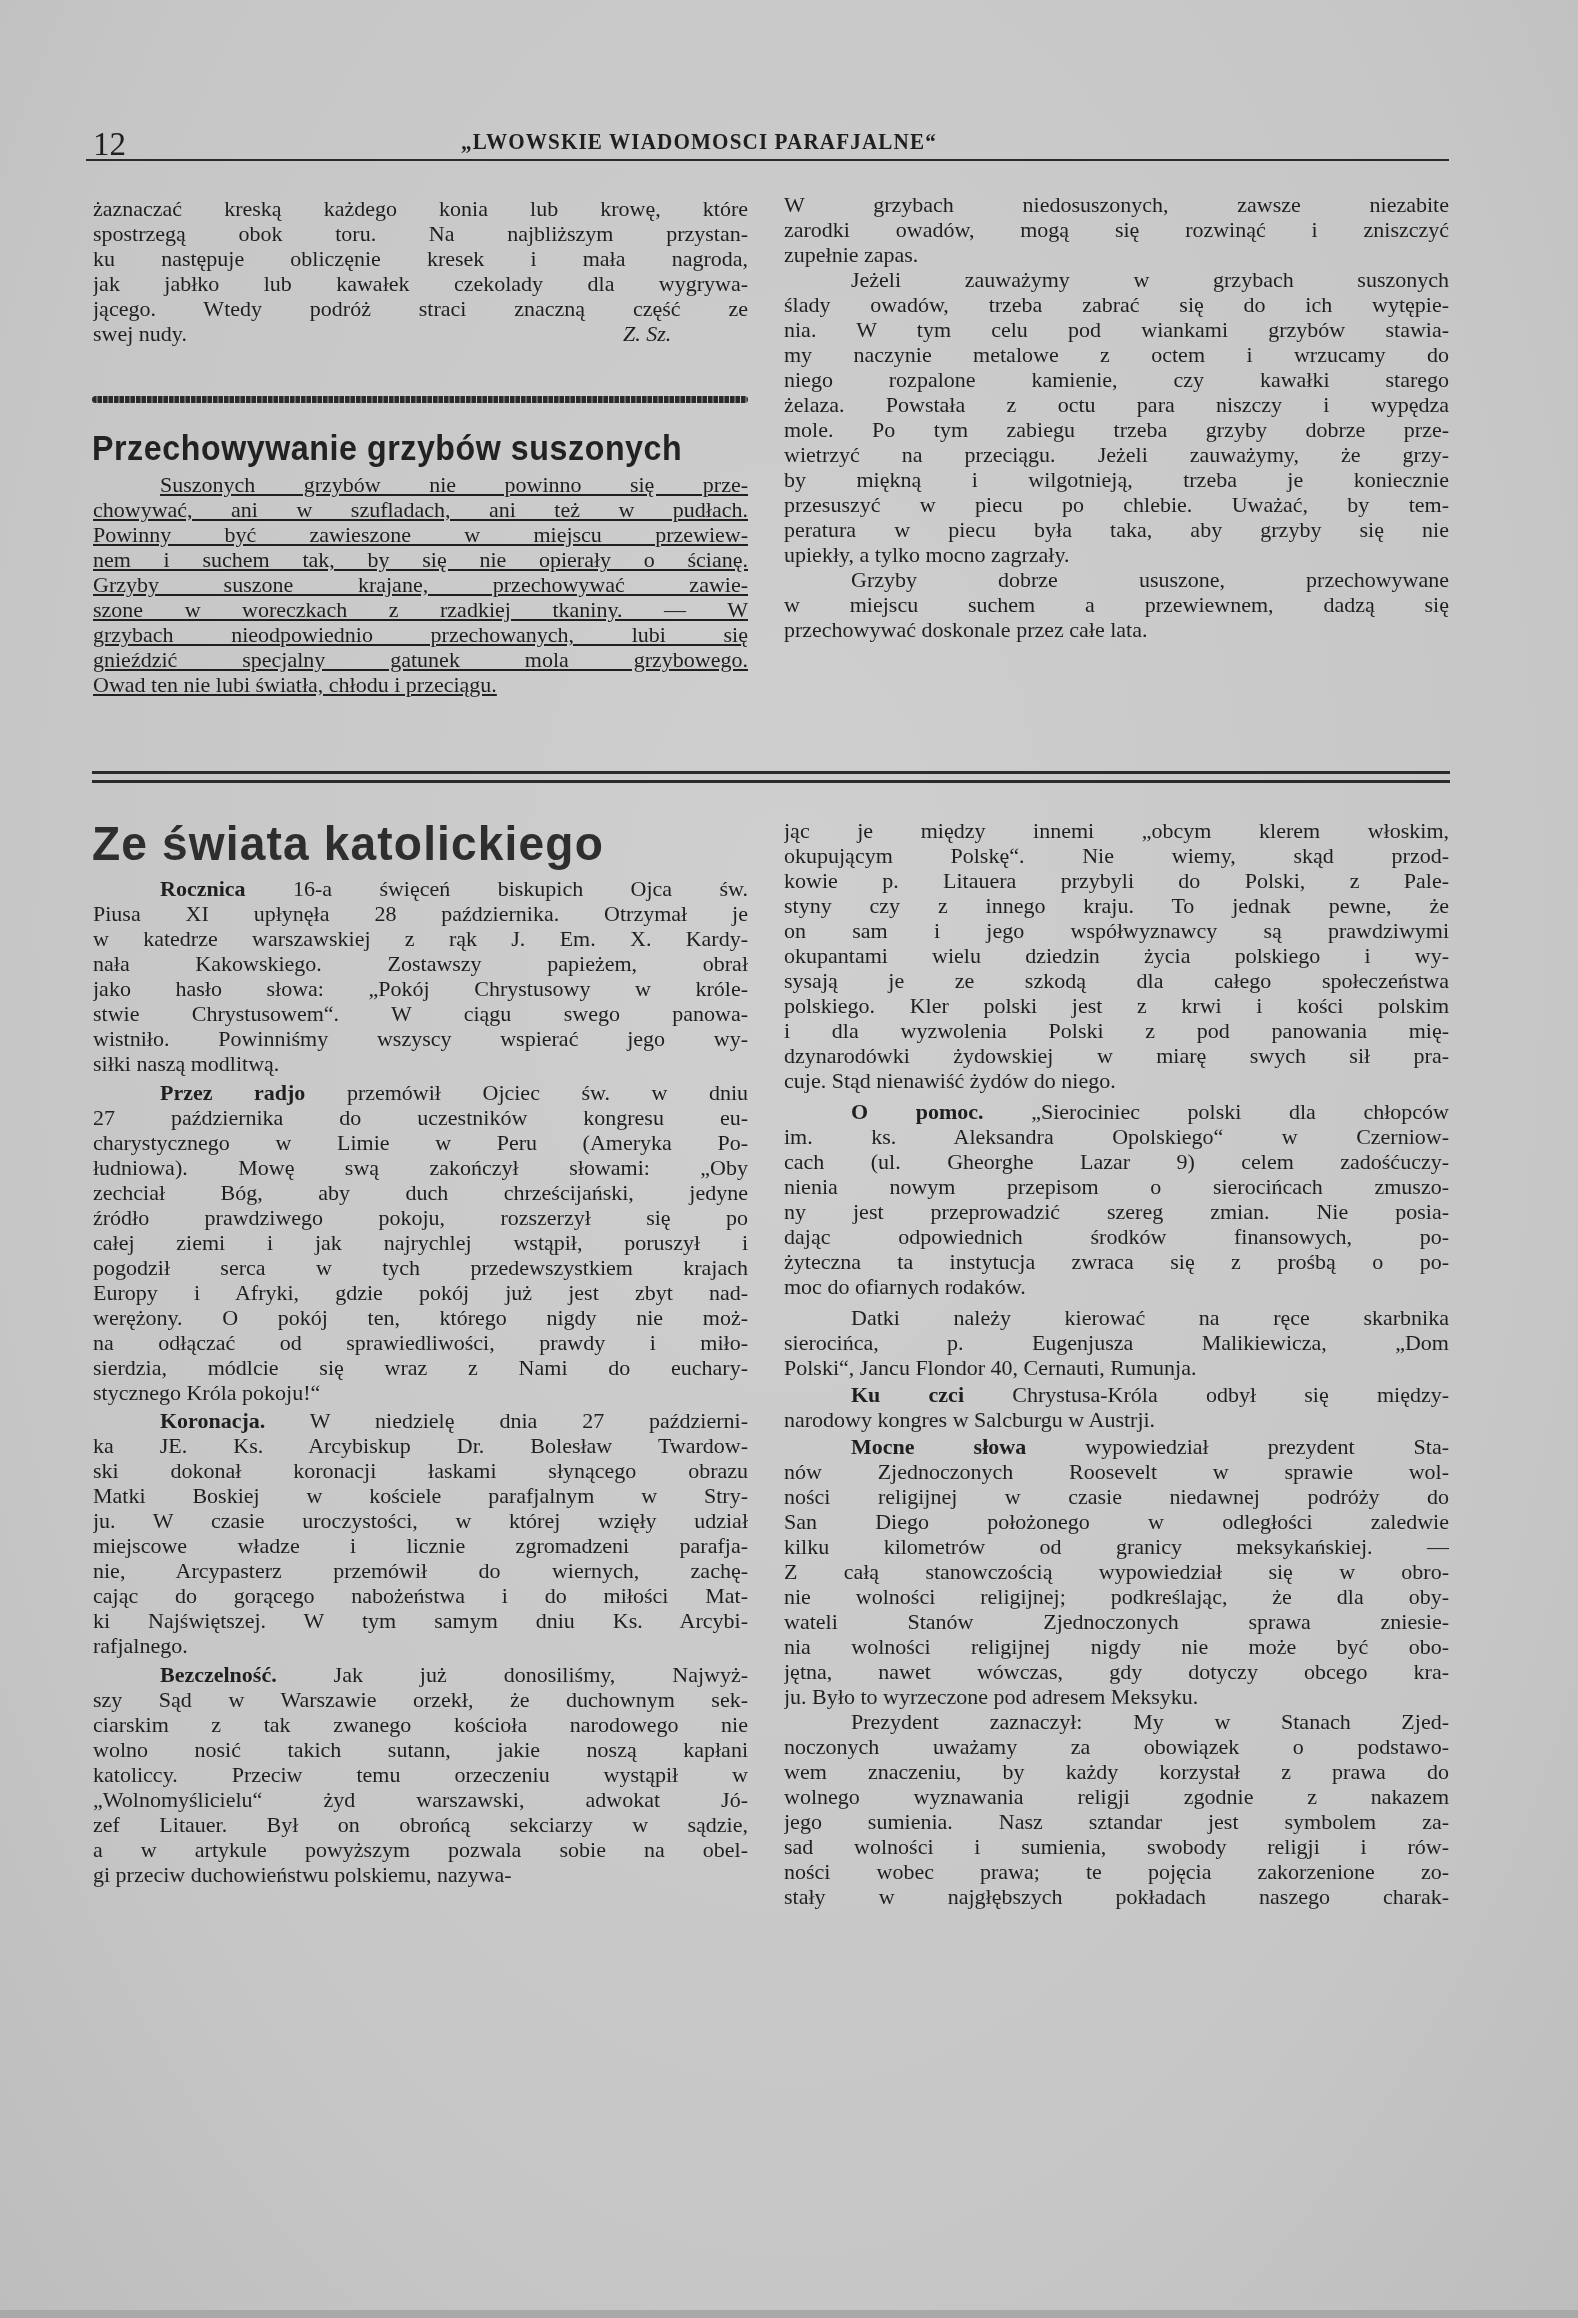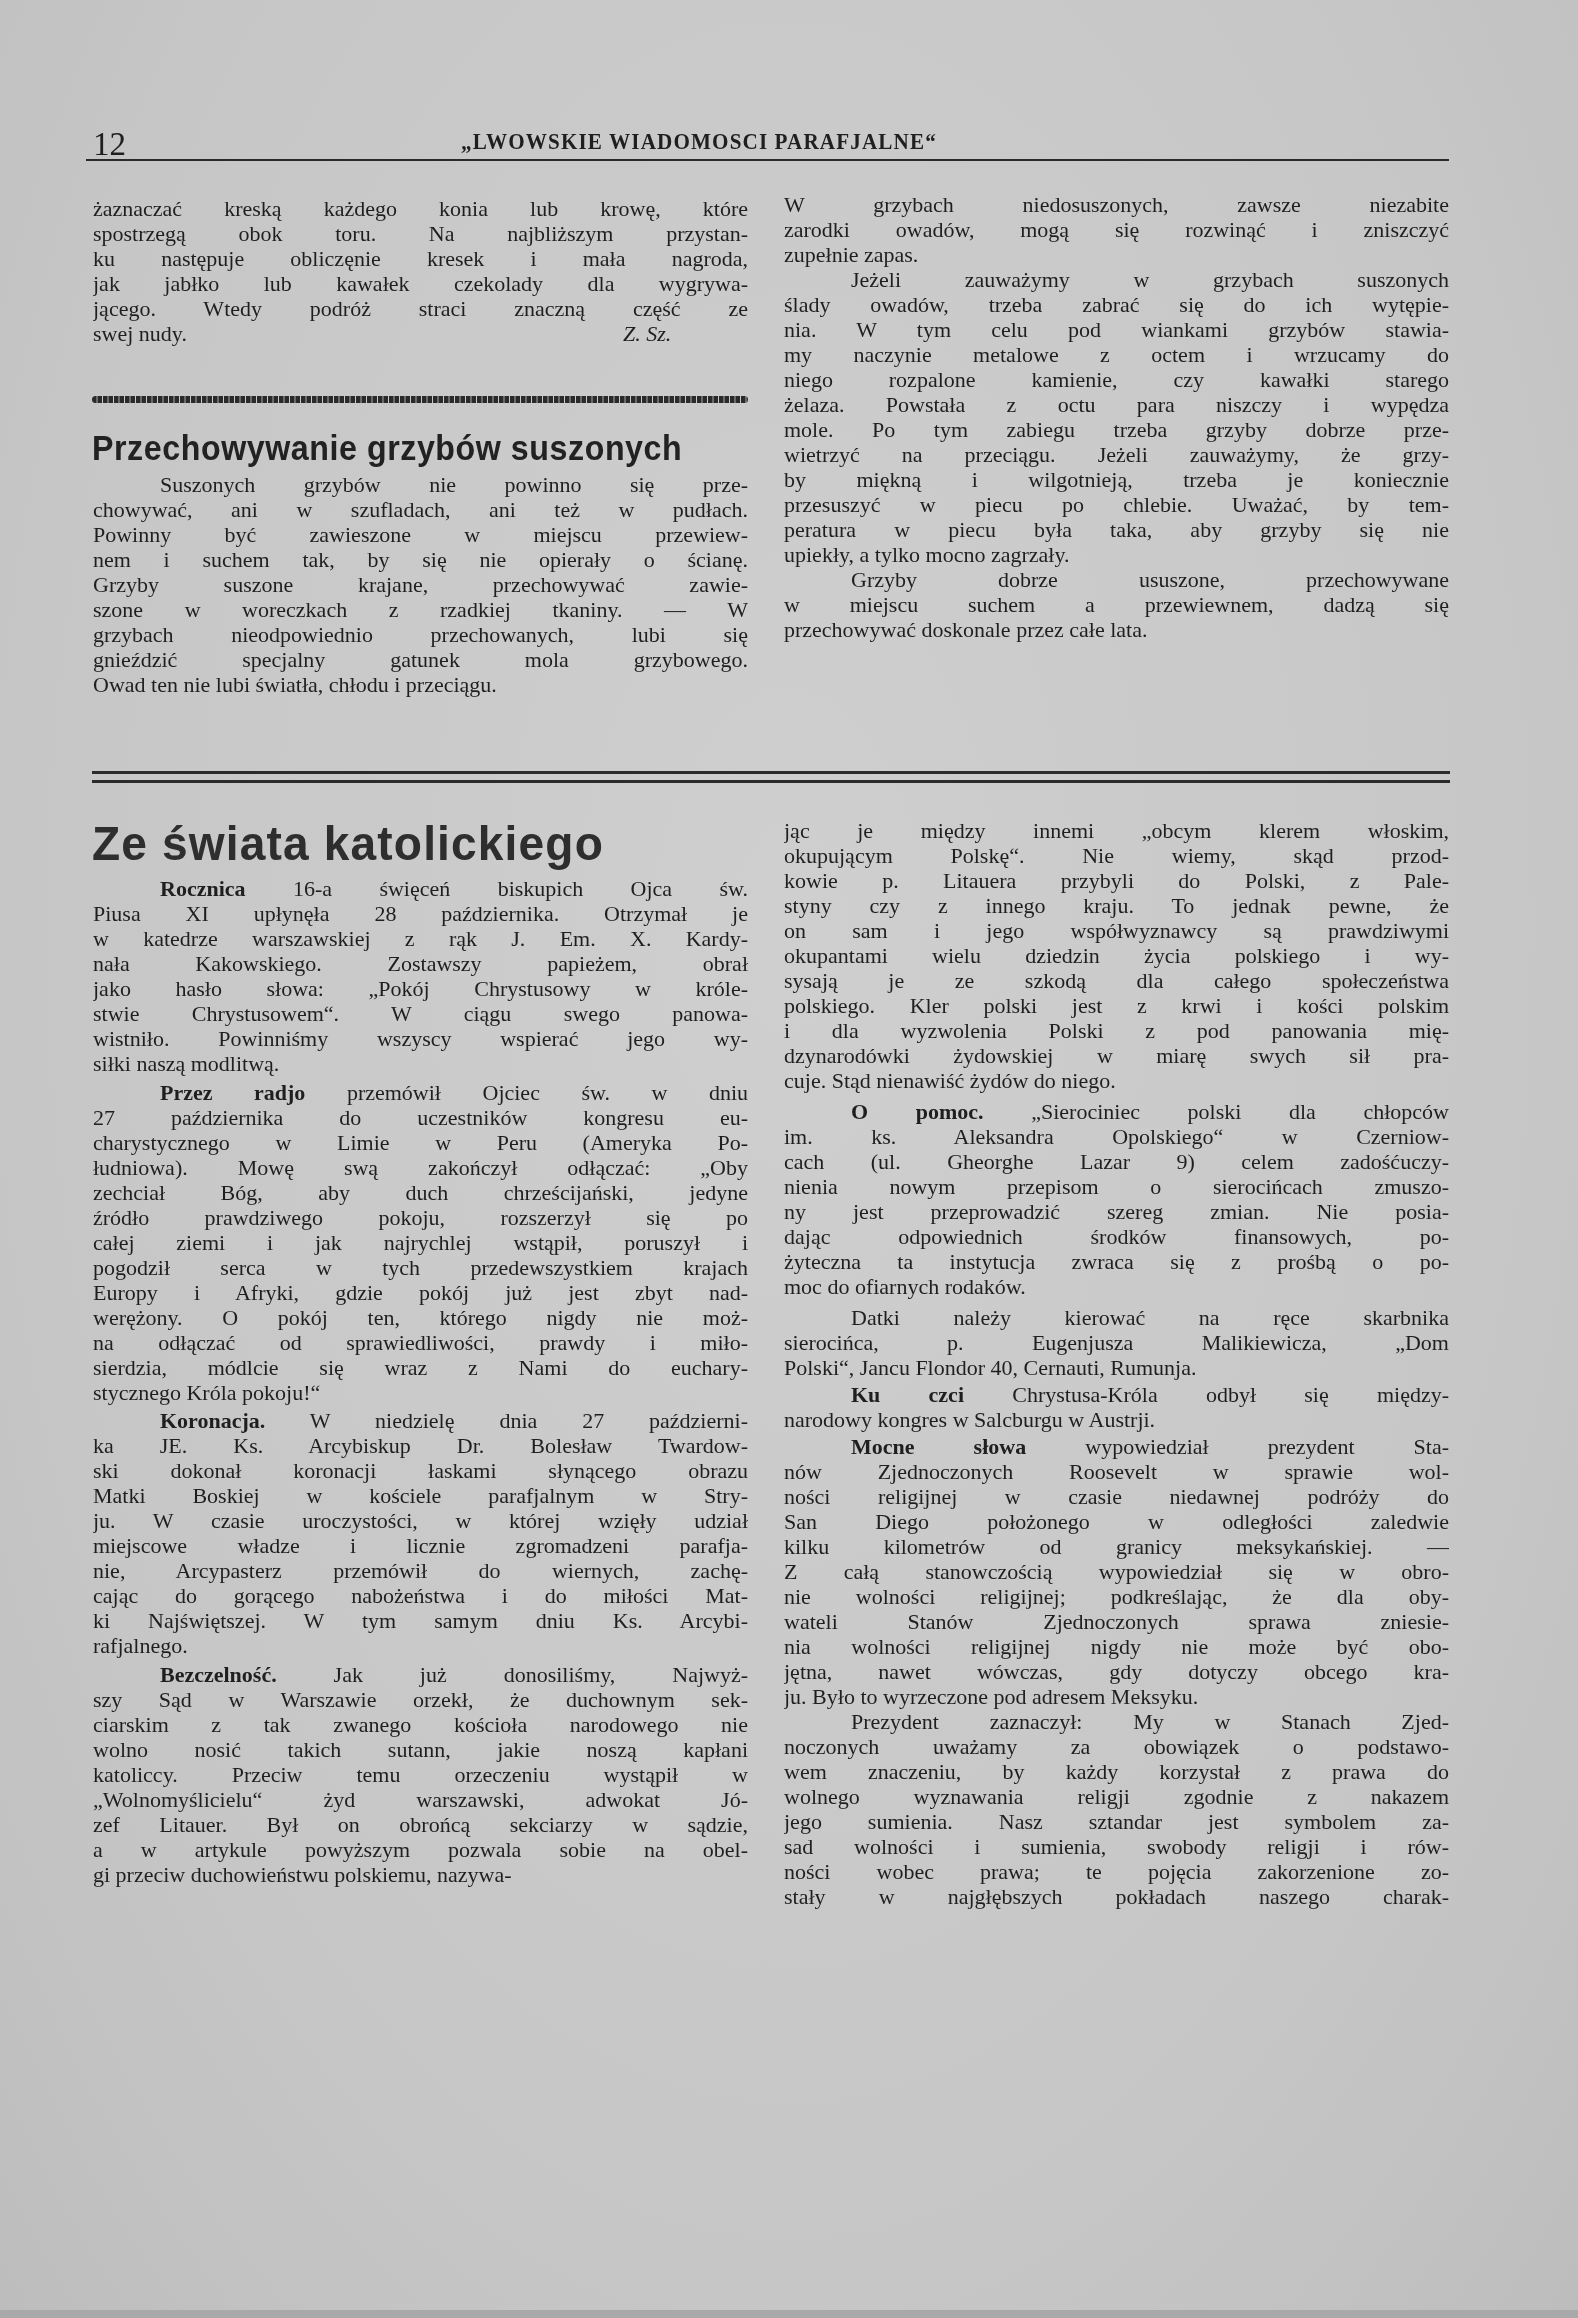--- a/index.html
+++ b/index.html
@@ -41,21 +41,21 @@
     <span class="ln">ku następuje obliczęnie kresek i mała nagroda,</span>
     <span class="ln">jak jabłko lub kawałek czekolady dla wygrywa-</span>
     <span class="ln">jącego. Wtedy podróż straci znaczną część ze</span>
     <span class="ln last">swej nudy.</span>
   </div>
 <div class="sig" style="left:609px; top:321px; font-family:'Liberation Serif',serif; font-size:22px;">Z. Sz.</div>
 
 <div class="ornament"></div>
 
 <div class="h2 s1">Przechowywanie grzybów suszonych</div>
-<div class="col" id="tl-art" style="left:93px; top:472px; width:655px;">
+<div class="col" id="tl-art" style="left:93px; top:472px; width:655px;text-decoration:underline;">
     <span class="ln ind">Suszonych grzybów nie powinno się prze-</span>
     <span class="ln">chowywać, ani w szufladach, ani też w pudłach.</span>
     <span class="ln">Powinny być zawieszone w miejscu przewiew-</span>
     <span class="ln">nem i suchem tak, by się nie opierały o ścianę.</span>
     <span class="ln">Grzyby suszone krajane, przechowywać zawie-</span>
     <span class="ln">szone w woreczkach z rzadkiej tkaniny. — W</span>
     <span class="ln">grzybach nieodpowiednio przechowanych, lubi się</span>
     <span class="ln">gnieździć specjalny gatunek mola grzybowego.</span>
     <span class="ln last">Owad ten nie lubi światła, chłodu i przeciągu.</span>
   </div>
@@ -92,21 +92,21 @@
     <span class="ln">w katedrze warszawskiej z rąk J. Em. X. Kardy-</span>
     <span class="ln">nała Kakowskiego. Zostawszy papieżem, obrał</span>
     <span class="ln">jako hasło słowa: „Pokój Chrystusowy w króle-</span>
     <span class="ln">stwie Chrystusowem“. W ciągu swego panowa-</span>
     <span class="ln">wistniło. Powinniśmy wszyscy wspierać jego wy-</span>
     <span class="ln last">siłki naszą modlitwą.</span>
     <span style="display: block; height: 3.5px;"></span>
     <span class="ln ind"><span class="b">Przez radjo</span> przemówił Ojciec św. w dniu</span>
     <span class="ln">27 października do uczestników kongresu eu-</span>
     <span class="ln">charystycznego w Limie w Peru (Ameryka Po-</span>
-    <span class="ln">łudniowa). Mowę swą zakończył odłączać: „Oby</span>
+    <span class="ln">łudniowa). Mowę swą zakończył słowami: „Oby</span>
     <span class="ln">zechciał Bóg, aby duch chrześcijański, jedyne</span>
     <span class="ln">źródło prawdziwego pokoju, rozszerzył się po</span>
     <span class="ln">całej ziemi i jak najrychlej wstąpił, poruszył i</span>
     <span class="ln">pogodził serca w tych przedewszystkiem krajach</span>
     <span class="ln">Europy i Afryki, gdzie pokój już jest zbyt nad-</span>
     <span class="ln">werężony. O pokój ten, którego nigdy nie moż-</span>
     <span class="ln">na odłączać od sprawiedliwości, prawdy i miło-</span>
     <span class="ln">sierdzia, módlcie się wraz z Nami do euchary-</span>
     <span class="ln last">stycznego Króla pokoju!“</span>
     <span style="display: block; height: 3.5px;"></span>

